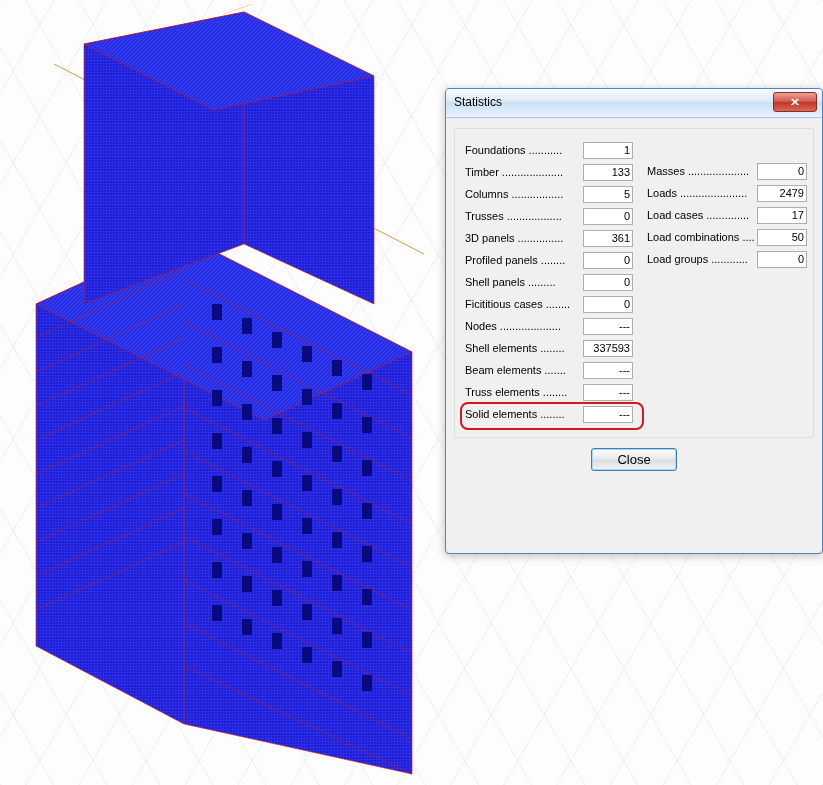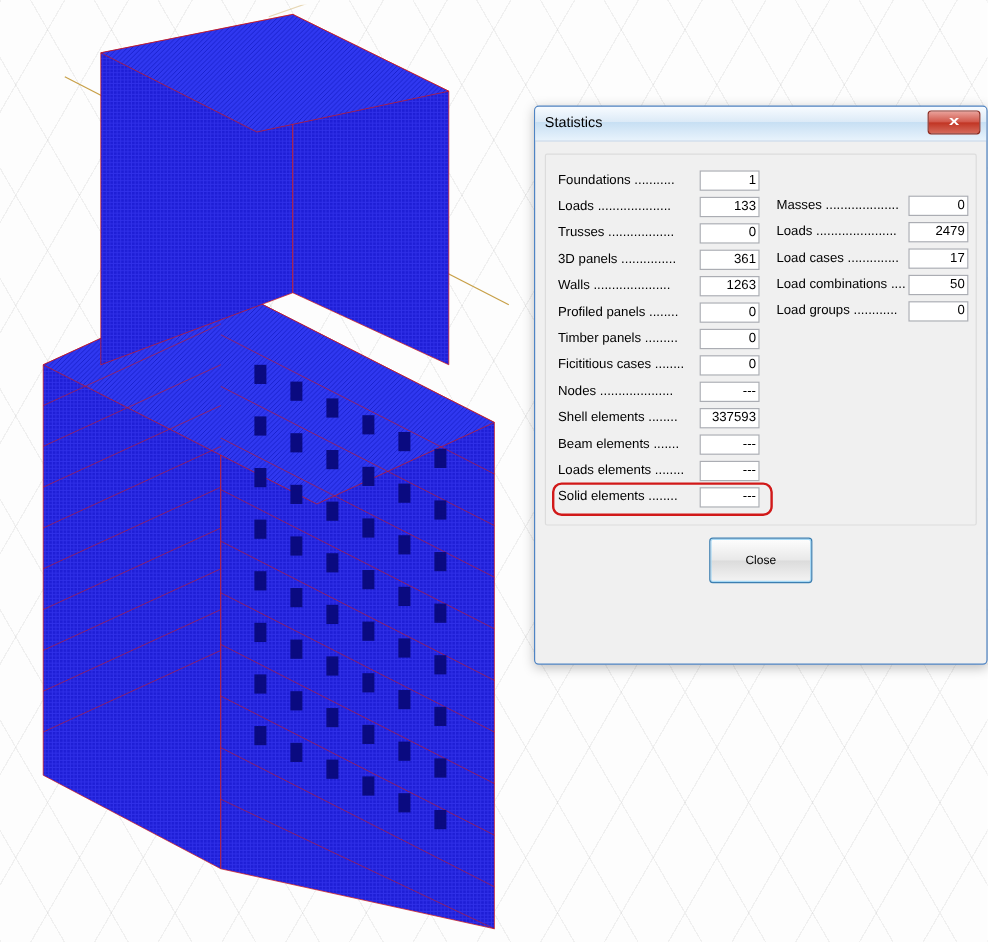--- a/index.html
+++ b/index.html
@@ -121,22 +121,22 @@
     border: 2px solid #d11919;
     border-radius: 8px;
     pointer-events: none;
   }
   .btnrow {
     text-align: center;
     margin-top: 10px;
   }
   button.win {
     min-width: 86px;
-    height: 38px;
-    font-size: 10px;
+    height: 23px;
+    font-size: 13px;
     font-family: inherit;
     border: 1px solid #707070;
     border-radius: 3px;
     background: linear-gradient(to bottom, #fefefe, #e9e9e9 48%, #dcdcdc 52%, #f4f4f4);
     cursor: pointer;
   }
   button.win.default {
     border: 1px solid #3c7fb1;
     box-shadow: 0 0 0 1px #a7d9f5 inset;
   }
@@ -264,61 +264,61 @@
 
     <div class="body">
       <div class="groupbox">
         <div class="columns">
           <div class="col col1" id="col-left">
               <div class="row">
                 <span class="label">Foundations ...........</span>
                 <input class="val" readonly="" value="1" style="">
               </div>
               <div class="row">
-                <span class="label">Loads ....................</span>
+                <span class="label">Timber ....................</span>
                 <input class="val" readonly="" value="133" style="">
+              </div>
+              <div class="row">
+                <span class="label">Columns .................</span>
+                <input class="val" readonly="" value="5" style="">
               </div>
               <div class="row">
                 <span class="label">Trusses ..................</span>
                 <input class="val" readonly="" value="0" style="">
               </div>
               <div class="row">
                 <span class="label">3D panels ...............</span>
                 <input class="val" readonly="" value="361" style="">
               </div>
               <div class="row">
-                <span class="label">Walls .....................</span>
-                <input class="val" readonly="" value="1263" style="">
-              </div>
-              <div class="row">
                 <span class="label">Profiled panels ........</span>
                 <input class="val" readonly="" value="0" style="">
               </div>
               <div class="row">
-                <span class="label">Timber panels .........</span>
+                <span class="label">Shell panels .........</span>
                 <input class="val" readonly="" value="0" style="">
               </div>
               <div class="row">
                 <span class="label">Ficititious cases ........</span>
                 <input class="val" readonly="" value="0" style="">
               </div>
               <div class="row">
                 <span class="label">Nodes ....................</span>
                 <input class="val" readonly="" value="---" style="">
               </div>
               <div class="row">
                 <span class="label">Shell elements ........</span>
                 <input class="val" readonly="" value="337593" style="">
               </div>
               <div class="row">
                 <span class="label">Beam elements .......</span>
                 <input class="val" readonly="" value="---" style="">
               </div>
               <div class="row">
-                <span class="label">Loads elements ........</span>
+                <span class="label">Truss elements ........</span>
                 <input class="val" readonly="" value="---" style="">
               </div>
               <div class="row">
                 <span class="label">Solid elements ........</span>
                 <input class="val" readonly="" value="---" style="">
               </div>
             </div>
           <div class="col col2" id="col-right">
               <div class="row">
                 <span class="label">Masses ....................</span>

